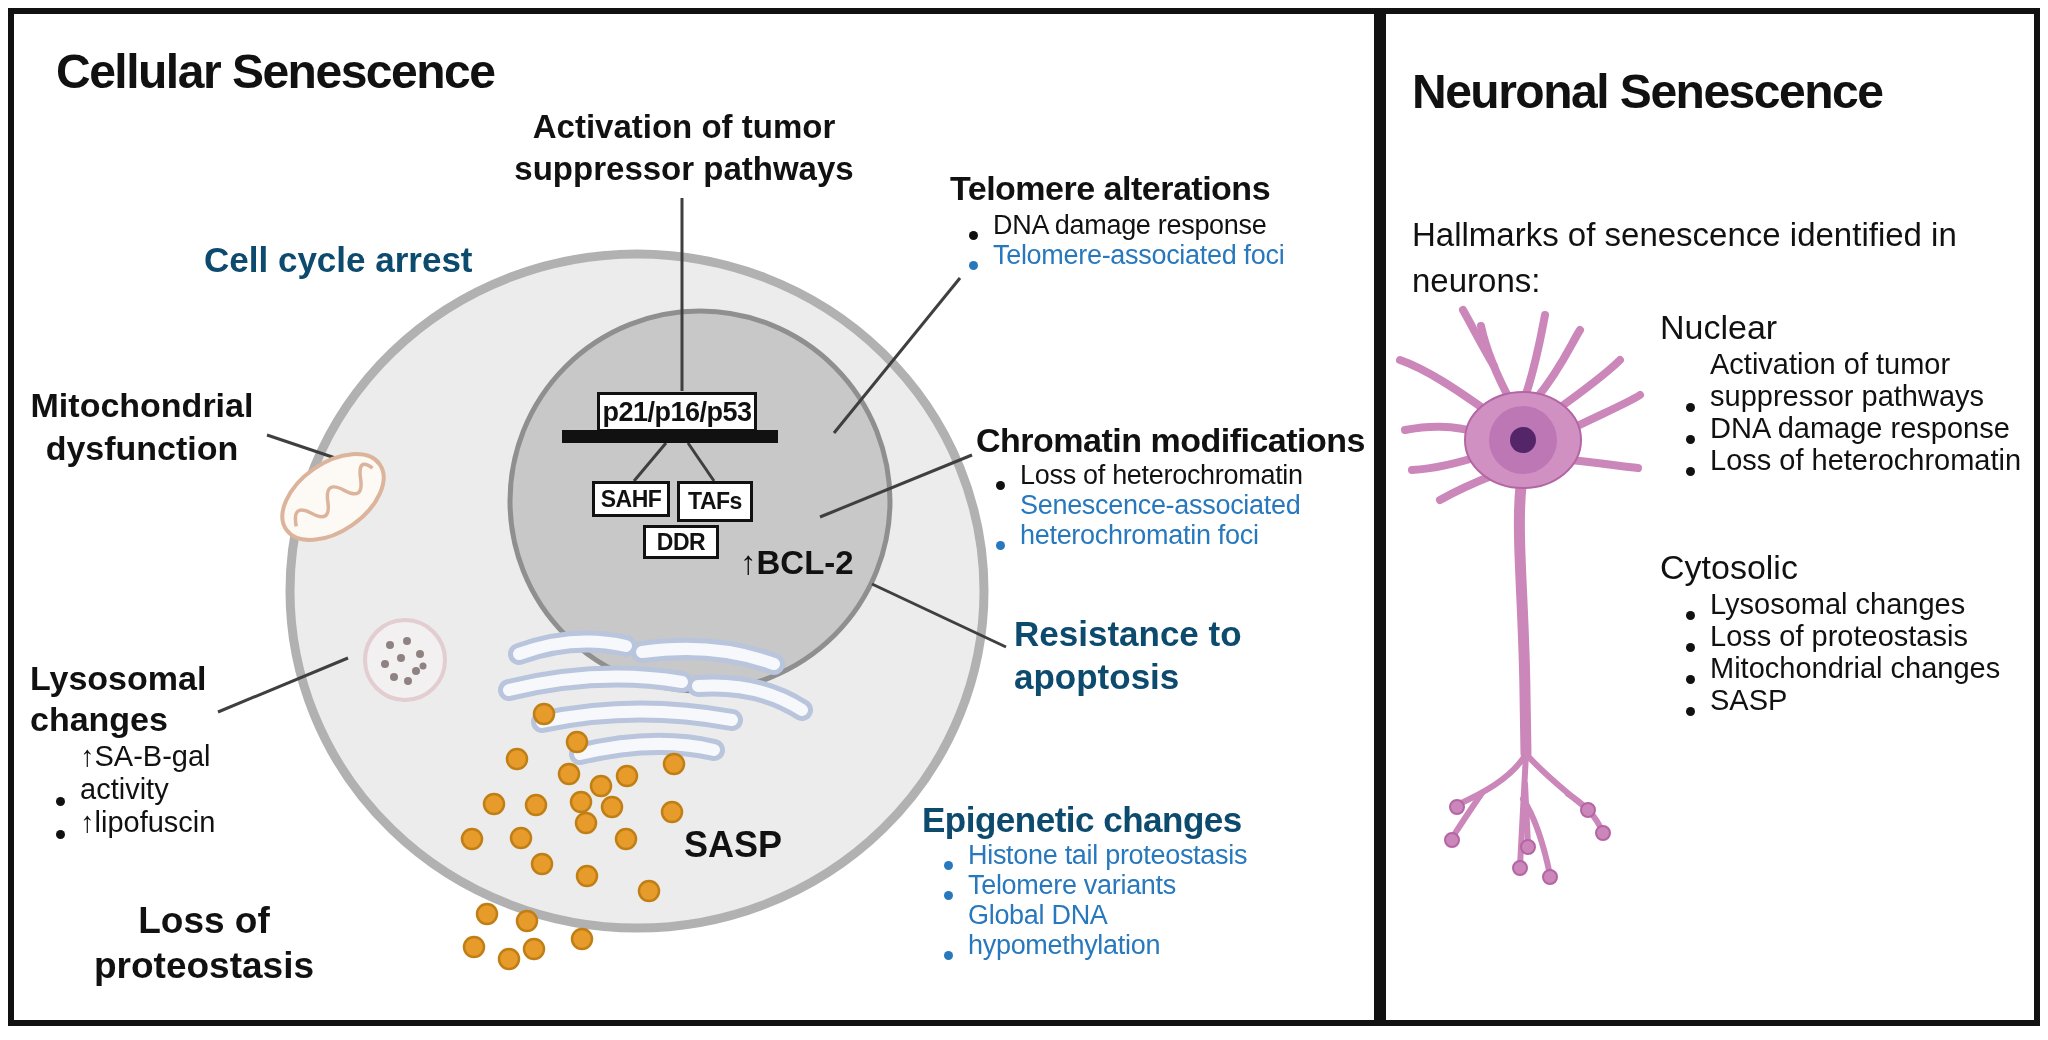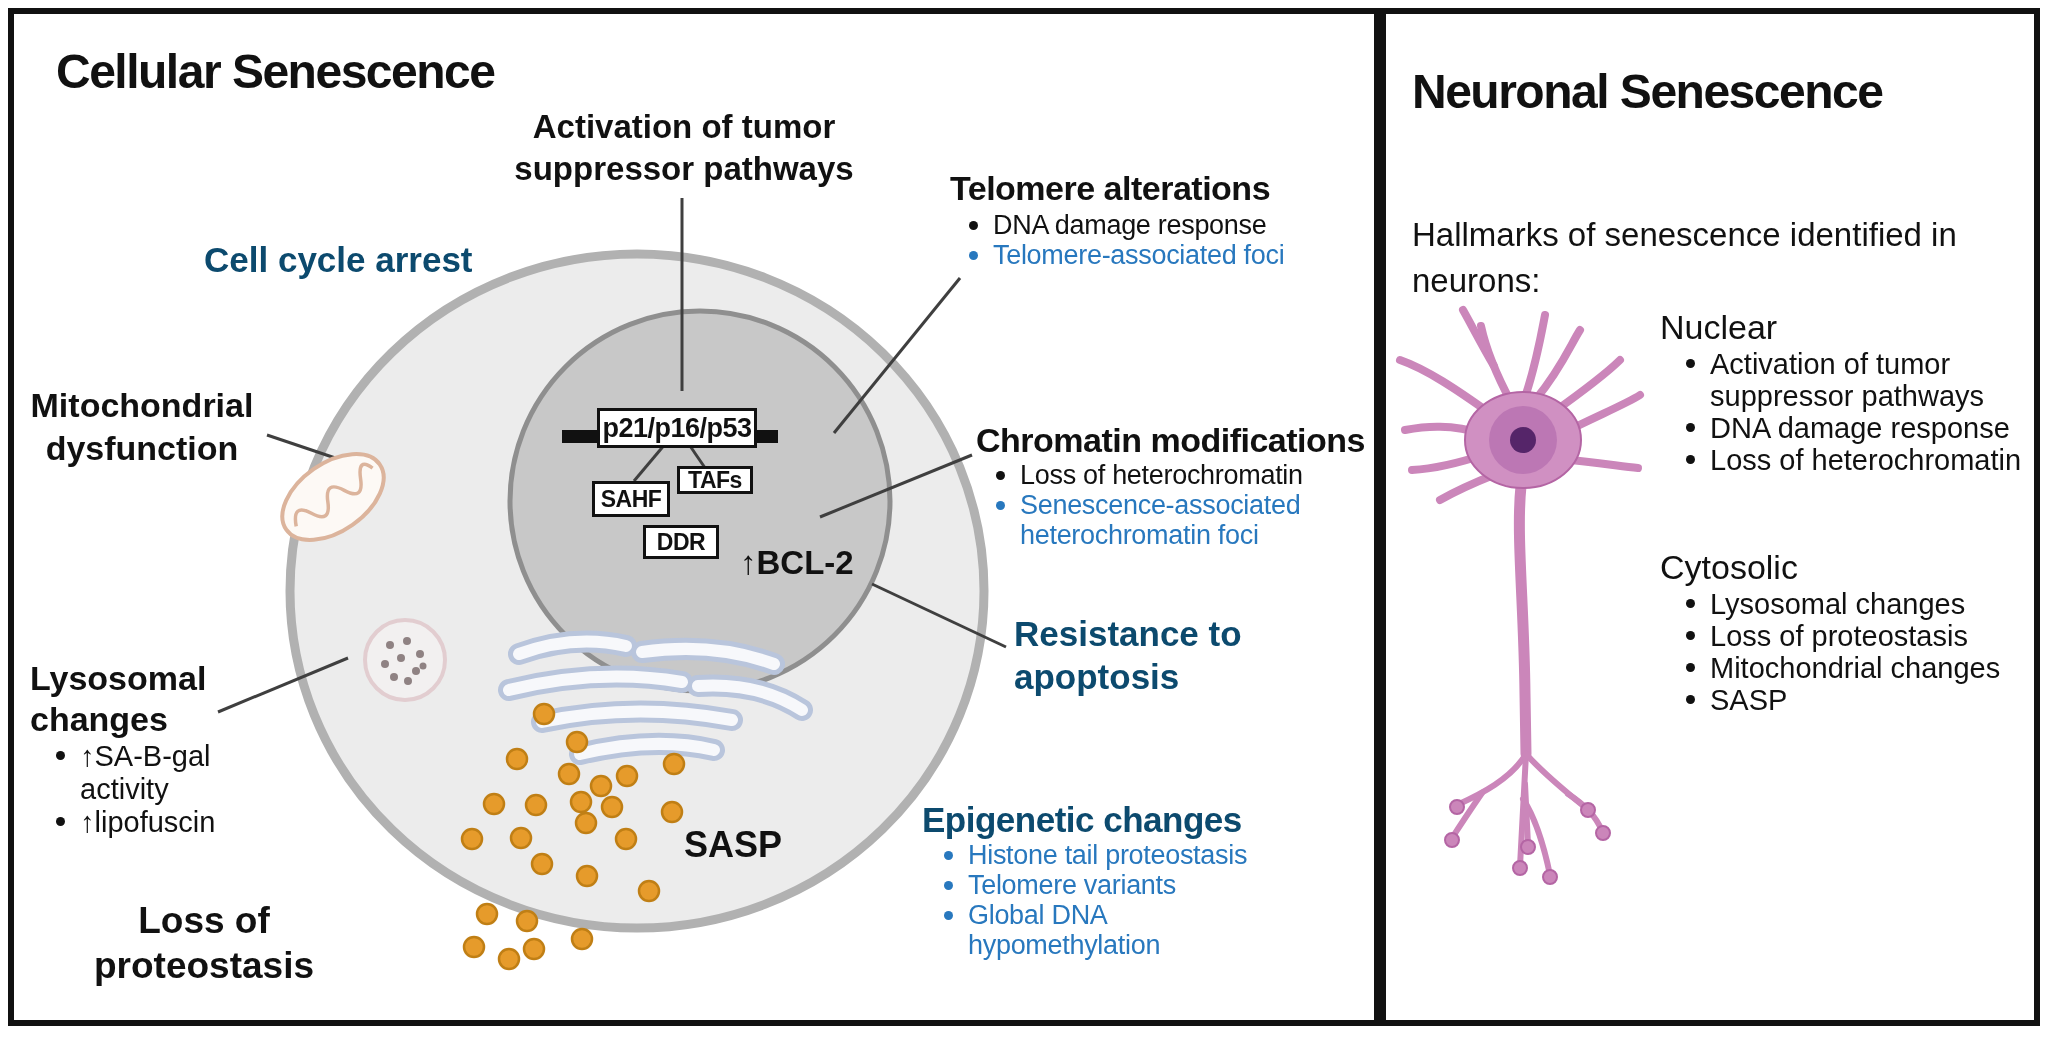--- a/index.html
+++ b/index.html
@@ -8,21 +8,21 @@
   .panel{position:absolute;top:8px;height:1018px;border:6px solid #111;background:#fff;box-sizing:border-box;}
   #panel-left{left:8px;width:1372px;padding-left:36px;}
   #panel-right{left:1380px;width:660px;}
   .inner{position:absolute;left:0;top:0;right:0;bottom:0;}
   .abs{position:absolute;}
   .b{font-weight:bold;}
   .blue{color:#0c4a6e;}
   .pre{white-space:pre-line;}
   .ttl{font-size:48px;font-weight:bold;letter-spacing:-1.5px;}
   .h34{font-size:34px;font-weight:bold;letter-spacing:-0.5px;line-height:41px;}
-  .bullet-row{display:flex;align-items:flex-start;}
+  .bullet-row{display:flex;align-items:flex-end;}
   .bdot{width:9px;height:9px;border-radius:50%;background:#111;flex:0 0 9px;margin-right:15px;margin-top:11px;}
   .blue-row .bdot{background:#2878be;}
   .blue-row{color:#2878be;}
   .btxt{white-space:pre-line;}
   .lbul .btxt{font-size:27px;line-height:30px;letter-spacing:-0.3px;}
   .lbul2 .btxt{font-size:29px;line-height:33px;}
   .rbul .btxt{font-size:29px;line-height:32px;}
   .wbox{position:absolute;background:#fff;border:3px solid #111;display:flex;align-items:center;justify-content:center;font-weight:bold;box-sizing:border-box;letter-spacing:-0.5px;}
   svg{position:absolute;left:0;top:0;}
 </style>
@@ -188,23 +188,23 @@
           <span class="bdot"></span>
           <span class="btxt">↑lipofuscin</span>
         </div>
       </div>
 
       <div class="abs b pre" style="left:75px;top:884px;width:230px;text-align:center;font-size:37px;line-height:45px;">Loss of
 proteostasis</div>
 
       <div class="abs b" style="left:670px;top:810px;font-size:36px;">SASP</div>
 
-      <div class="wbox" style="left:583px;top:394px;width:160px;height:40px;font-size:27px;">p21/p16/p53</div>
+      <div class="wbox" style="left:583px;top:378px;width:160px;height:40px;font-size:27px;">p21/p16/p53</div>
       <div class="wbox" style="left:578px;top:467px;width:78px;height:36px;font-size:23px;">SAHF</div>
-      <div class="wbox" style="left:663px;top:452px;width:76px;height:28px;font-size:23px;">TAFs</div>
+      <div class="wbox" style="left:663px;top:467px;width:76px;height:41px;font-size:23px;">TAFs</div>
       <div class="wbox" style="left:613px;top:511px;width:76px;height:34px;font-size:23px;margin-left:16px;">DDR</div>
       <div class="abs b" style="left:726px;top:530px;font-size:33px;">↑BCL-2</div>
 
     </div>
   </div>
 
   <div id="panel-right" class="panel">
     <div class="inner">
 
       <div class="abs ttl" style="left:26px;top:30px;margin-top:20px;">Neuronal Senescence</div>

